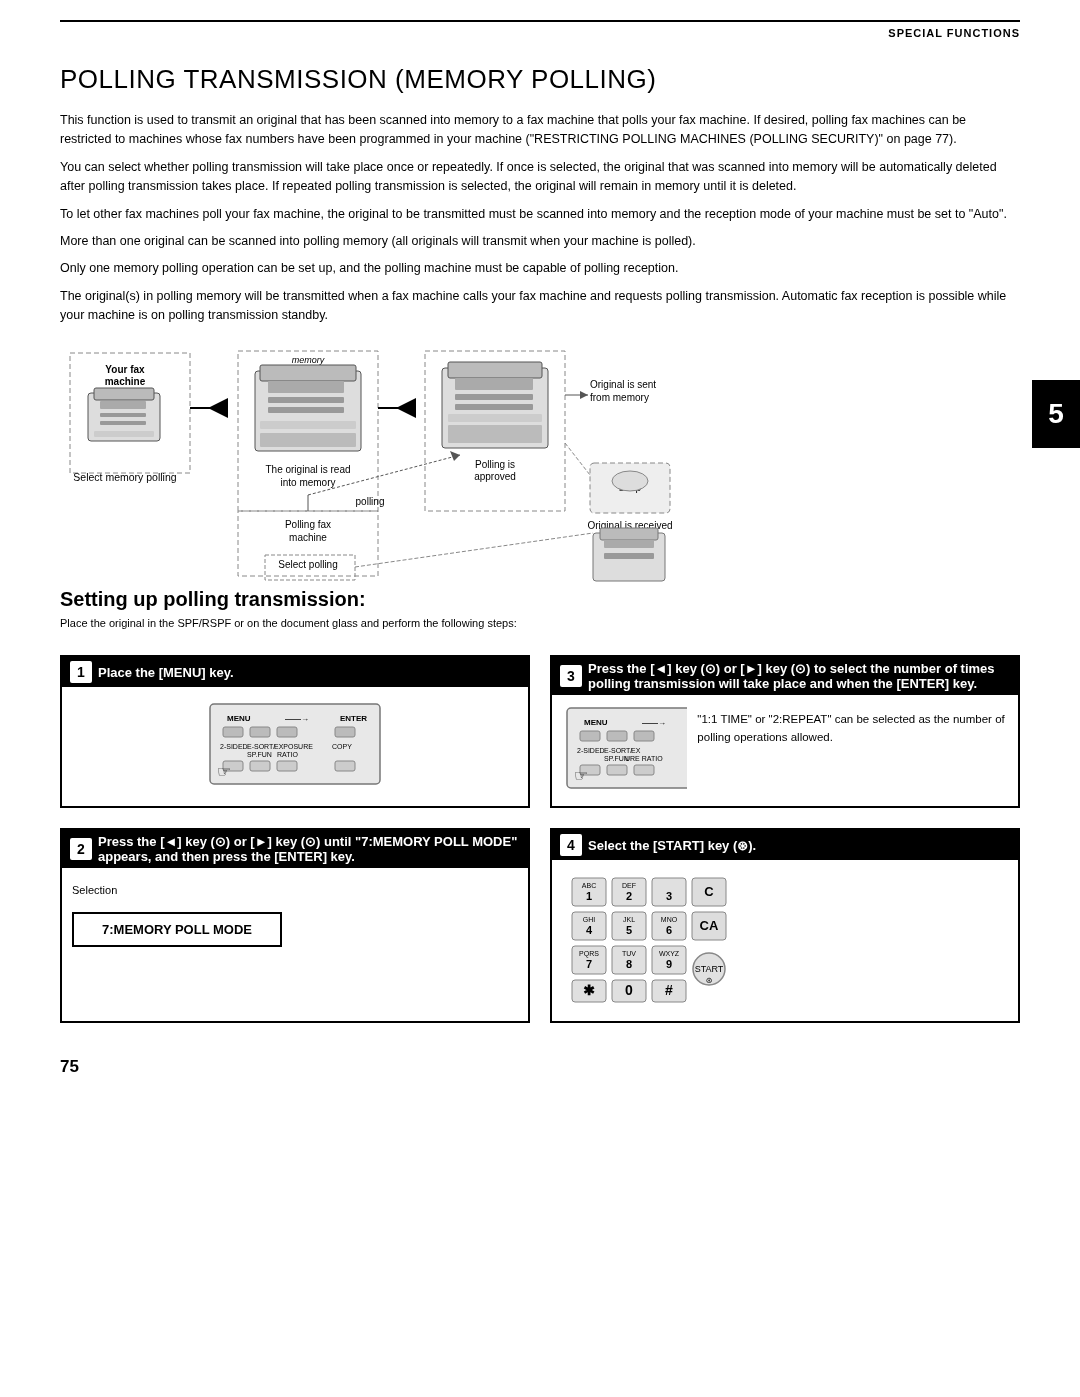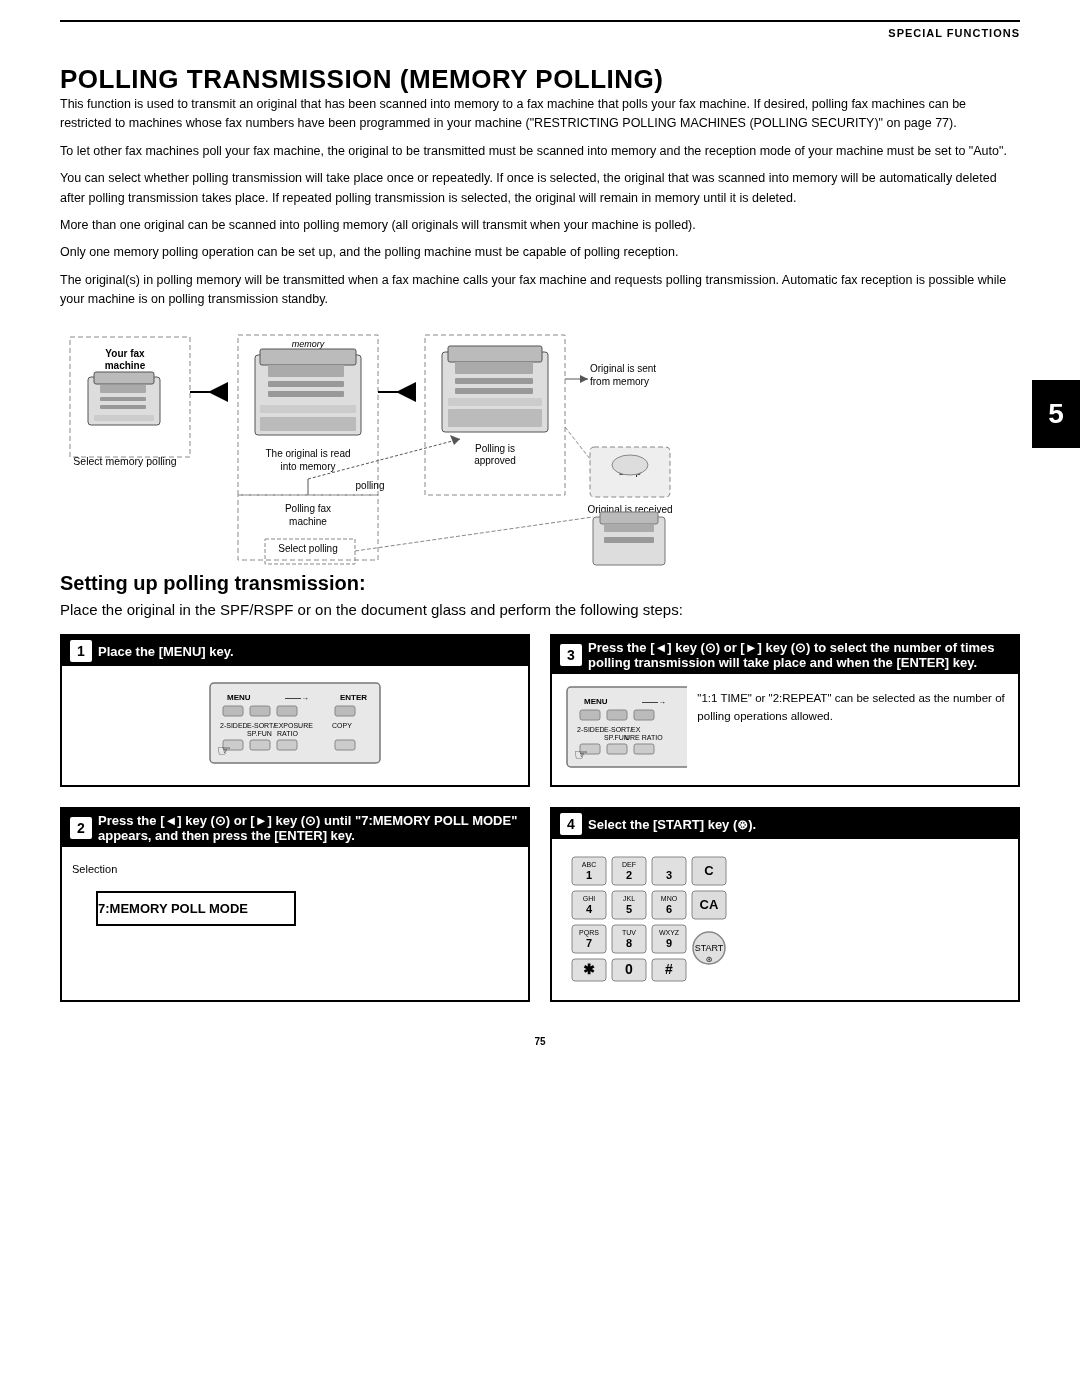--- a/index.html
+++ b/index.html
@@ -40,39 +40,39 @@
       background: #000;
       color: #fff;
       font-size: 28px;
       font-weight: bold;
       text-align: center;
       padding: 18px 0;
     }
     
     .page-title {
       font-size: 26px;
-      font-weight: bold;
-      margin-bottom: 0;
+      font-weight: normal;
+      margin-bottom: 16px;
       letter-spacing: 0.5px;
     }
     
     .body-text {
       font-size: 12.5px;
       line-height: 1.55;
       margin-bottom: 8px;
     }
     
     .section-heading {
       font-size: 20px;
       font-weight: bold;
       margin-bottom: 6px;
     }
     .section-subtext {
-      font-size: 15px;
-      margin-bottom: 16px;
+      font-size: 11px;
+      margin-bottom: 26px;
     }
     
     .steps-grid {
       display: grid;
       grid-template-columns: 1fr 1fr;
       gap: 10px 20px;
     }
     
     .step-block {
       border: 2px solid #000;
@@ -110,38 +110,37 @@
     
     .selection-box {
       margin-top: 6px;
     }
     .selection-label {
       font-size: 11px;
       margin-bottom: 13px;
     }
     .selection-display {
       border: 2px solid #000;
-      padding: 6px 0;
+      padding: 6px 28px;
       font-weight: bold;
       font-size: 13px;
       background: #fff;
       display: inline-block;
       min-width: 200px;
-      margin-left: 24px;
     }
     
     .step3-text {
       font-size: 11.5px;
       line-height: 1.55;
       margin-top: 8px;
     }
     
     .page-number-bottom {
-      text-align: center;
-      font-size: 10px;
+      text-align: left;
+      font-size: 17px;
       font-weight: bold;
       margin-top: 24px;
       padding-right: 0;
     }
     .step-col-left { grid-column: 1; }
     .step-col-right { grid-column: 2; }
 
     .diagram-wrapper {
       position: relative;
       width: 100%;
@@ -158,22 +157,22 @@
     <span>SPECIAL FUNCTIONS</span>
   </div>
 
   <div class="page-tab">
     <span>5</span>
   </div>
 
   <h1 class="page-title">POLLING TRANSMISSION (MEMORY POLLING)</h1>
 
   <p class="body-text">This function is used to transmit an original that has been scanned into memory to a fax machine that polls your fax machine. If desired, polling fax machines can be restricted to machines whose fax numbers have been programmed in your machine ("RESTRICTING POLLING MACHINES (POLLING SECURITY)" on page 77).</p>
+  <p class="body-text">You can select whether polling transmission will take place once or repeatedly. If once is selected, the original that was scanned into memory will be automatically deleted after polling transmission takes place. If repeated polling transmission is selected, the original will remain in memory until it is deleted.</p>
   <p class="body-text">To let other fax machines poll your fax machine, the original to be transmitted must be scanned into memory and the reception mode of your machine must be set to "Auto".</p>
-  <p class="body-text">You can select whether polling transmission will take place once or repeatedly. If once is selected, the original that was scanned into memory will be automatically deleted after polling transmission takes place. If repeated polling transmission is selected, the original will remain in memory until it is deleted.</p>
   <p class="body-text">More than one original can be scanned into polling memory (all originals will transmit when your machine is polled).</p>
   <p class="body-text">Only one memory polling operation can be set up, and the polling machine must be capable of polling reception.</p>
   <p class="body-text">The original(s) in polling memory will be transmitted when a fax machine calls your fax machine and requests polling transmission. Automatic fax reception is possible while your machine is on polling transmission standby.</p>
 
   <div class="diagram-wrapper">
     <svg width="960" height="255" style="font-family: Arial, sans-serif;">
 
       <rect x="10" y="20" width="120" height="120" fill="none" stroke="#888" stroke-width="1" stroke-dasharray="5,3"></rect>
       <text x="65" y="40" text-anchor="middle" font-size="10" font-weight="bold">Your fax</text>
       <text x="65" y="52" text-anchor="middle" font-size="10" font-weight="bold">machine</text>

